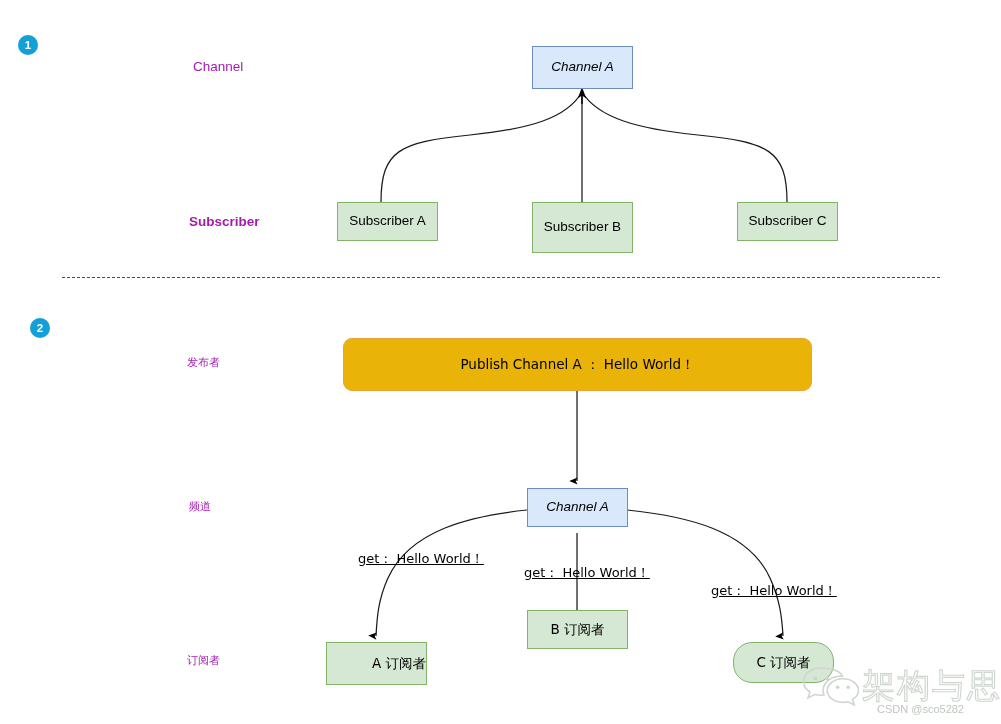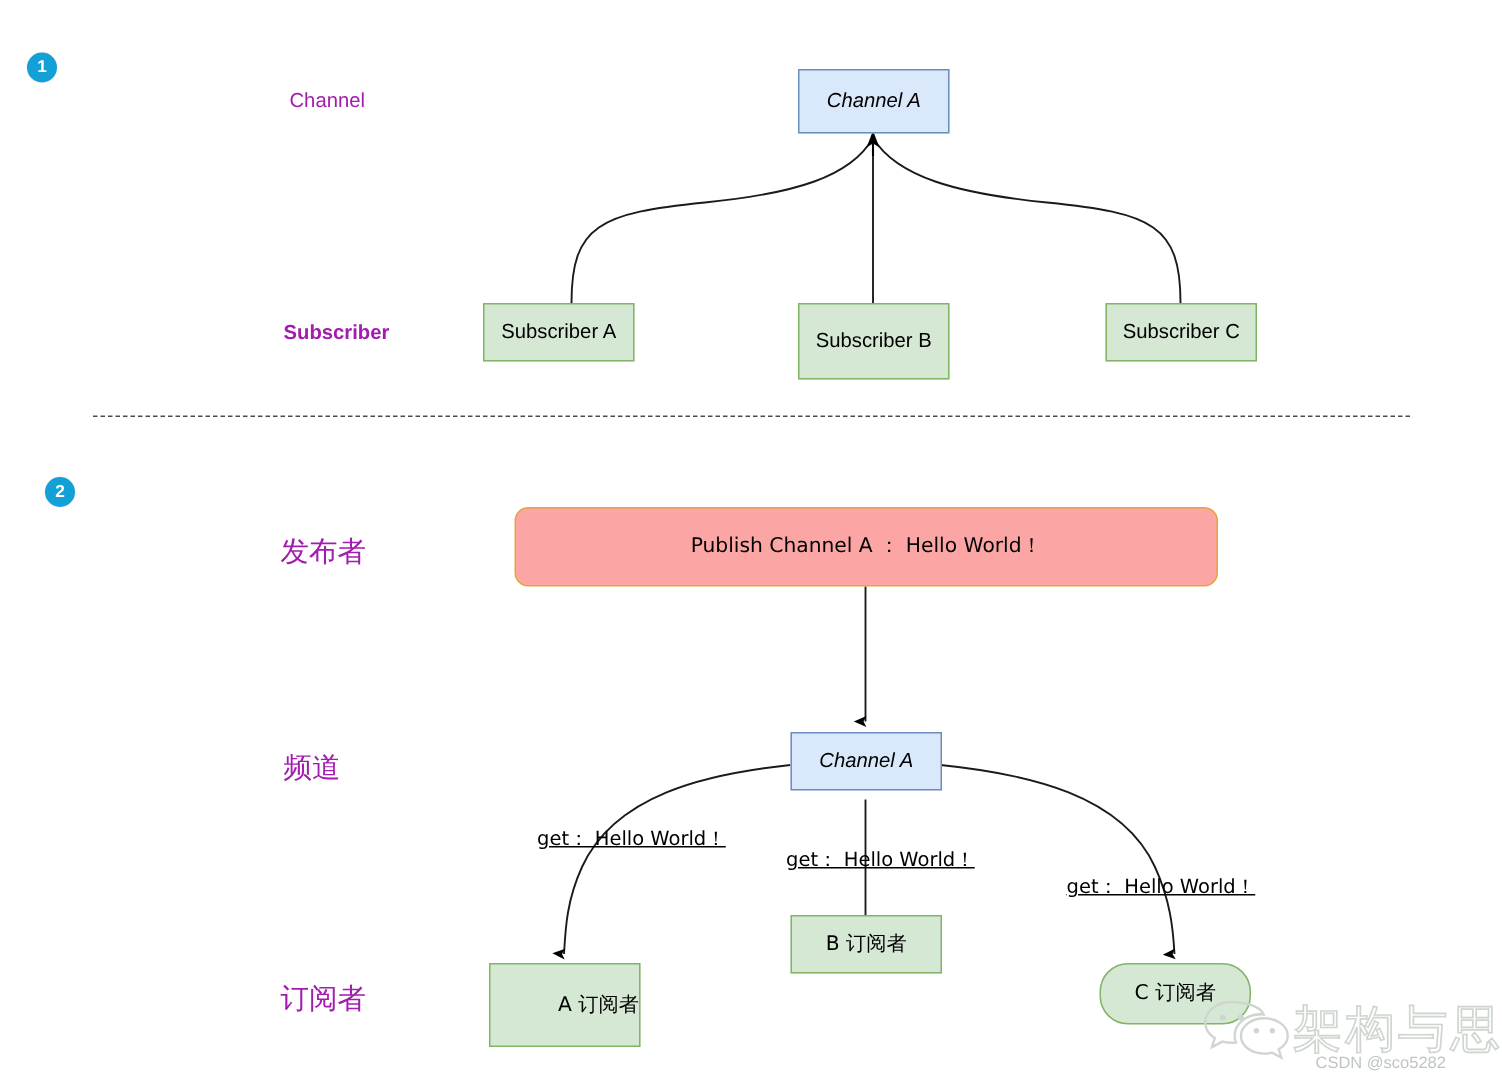--- a/index.html
+++ b/index.html
@@ -43,33 +43,33 @@
   .node-blue {
     background: #dae8fc;
     border: 1.2px solid #6c8ebf;
     font-style: italic;
   }
   .node-green {
     background: #d5e8d4;
     border: 1.2px solid #82b366;
   }
   .node-orange {
-    background: #fca5a5;
+    background: #eab308;
     border: 1.4px solid #e8a33d;
     border-radius: 9px;
   }
   .row-label {
     position: absolute;
     font-size: 13.5px;
     color: #a21caf;
     white-space: nowrap;
   }
   .row-label-cn {
     font-family: Liberation Sans, sans-serif;
-    font-size: 19px;
+    font-size: 11px;
   }
   .badge {
     position: absolute;
     width: 20px;
     height: 20px;
     border-radius: 50%;
     background: #12a0d6;
     color: #ffffff;
     font-size: 11.5px;
     font-weight: 600;
@@ -161,21 +161,21 @@
   <div class="divider" style="left:62px; top:277px; width:878px;"></div>
 
   <div class="badge" style="left:18px; top:35px;">1</div>
 
   <div class="row-label" style="left:193px; top:59px;">Channel</div>
 
   <div class="row-label" style="left:189px; top:214px;font-weight:bold;">Subscriber</div>
 
   <div class="node node-blue" style="left:532px; top:46px; width:101px; height:43px;">Channel A</div>
 
-  <div class="node node-green" style="left:322px; top:202px; width:101px; height:39px;">Subscriber A</div>
+  <div class="node node-green" style="left:337px; top:202px; width:101px; height:39px;">Subscriber A</div>
 
   <div class="node node-green" style="left:532px; top:202px; width:101px; height:51px;">Subscriber B</div>
 
   <div class="node node-green" style="left:737px; top:202px; width:101px; height:39px;">Subscriber C</div>
 
   <div class="badge" style="left:30px; top:318px;">2</div>
 
   <div class="row-label row-label-cn" style="left:187px; top:355px;">发布者</div>
 
   <div class="row-label row-label-cn" style="left:189px; top:499px;">频道</div>
@@ -185,21 +185,21 @@
   <div class="node node-orange cn" style="left:343px; top:338px; width:469px; height:53px; font-size:13.5px;">Publish  Channel A ： Hello World！</div>
 
   <div class="node node-blue" style="left:527px; top:488px; width:101px; height:39px;">Channel A</div>
 
   <div class="edge-label" style="left:358px; top:550px;">get：  Hello World！</div>
 
   <div class="edge-label" style="left:524px; top:564px;">get：  Hello World！</div>
 
   <div class="edge-label" style="left:711px; top:582px;">get：  Hello World！</div>
 
-  <div class="node node-green cn" style="left:326px; top:642px; width:101px; height:56px;padding-left:45px;">A 订阅者</div>
+  <div class="node node-green cn" style="left:326px; top:642px; width:101px; height:43px;padding-left:45px;">A 订阅者</div>
 
   <div class="node node-green cn" style="left:527px; top:610px; width:101px; height:39px;">B 订阅者</div>
 
   <div class="node node-green cn" style="left:733px; top:642px; width:101px; height:41px;border-radius:19px;">C 订阅者</div>
 
   <div class="watermark" style="left:0; top:0; width:1001px; height:724px;">
     <svg style="position:absolute; left:800px; top:663px;" width="62" height="46" viewBox="0 0 62 46" xmlns="http://www.w3.org/2000/svg">
       <g fill="none" stroke="#cfd6cf" stroke-width="1.6">
         <path d="M21,5 C11,5 3.5,11.2 3.5,18.6 C3.5,22.8 6,26.5 9.9,29 L8,35 L15,31.4 C16.9,31.9 19,32.2 21,32.2 C22,32.2 23,32.1 24,32 C23.4,30.6 23.1,29.1 23.1,27.5 C23.1,19.5 31,13.2 40.6,13.2 C41.2,13.2 41.8,13.2 42.4,13.3 C40.8,8.5 31.8,5 21,5 Z"></path>
         <path d="M58.5,27.6 C58.5,21.1 51.5,15.8 42.9,15.8 C34.3,15.8 27.3,21.1 27.3,27.6 C27.3,34.2 34.3,39.4 42.9,39.4 C44.7,39.4 46.4,39.2 48,38.8 L54.2,42 L52.5,36.5 C56.2,34.3 58.5,31.2 58.5,27.6 Z"></path>

